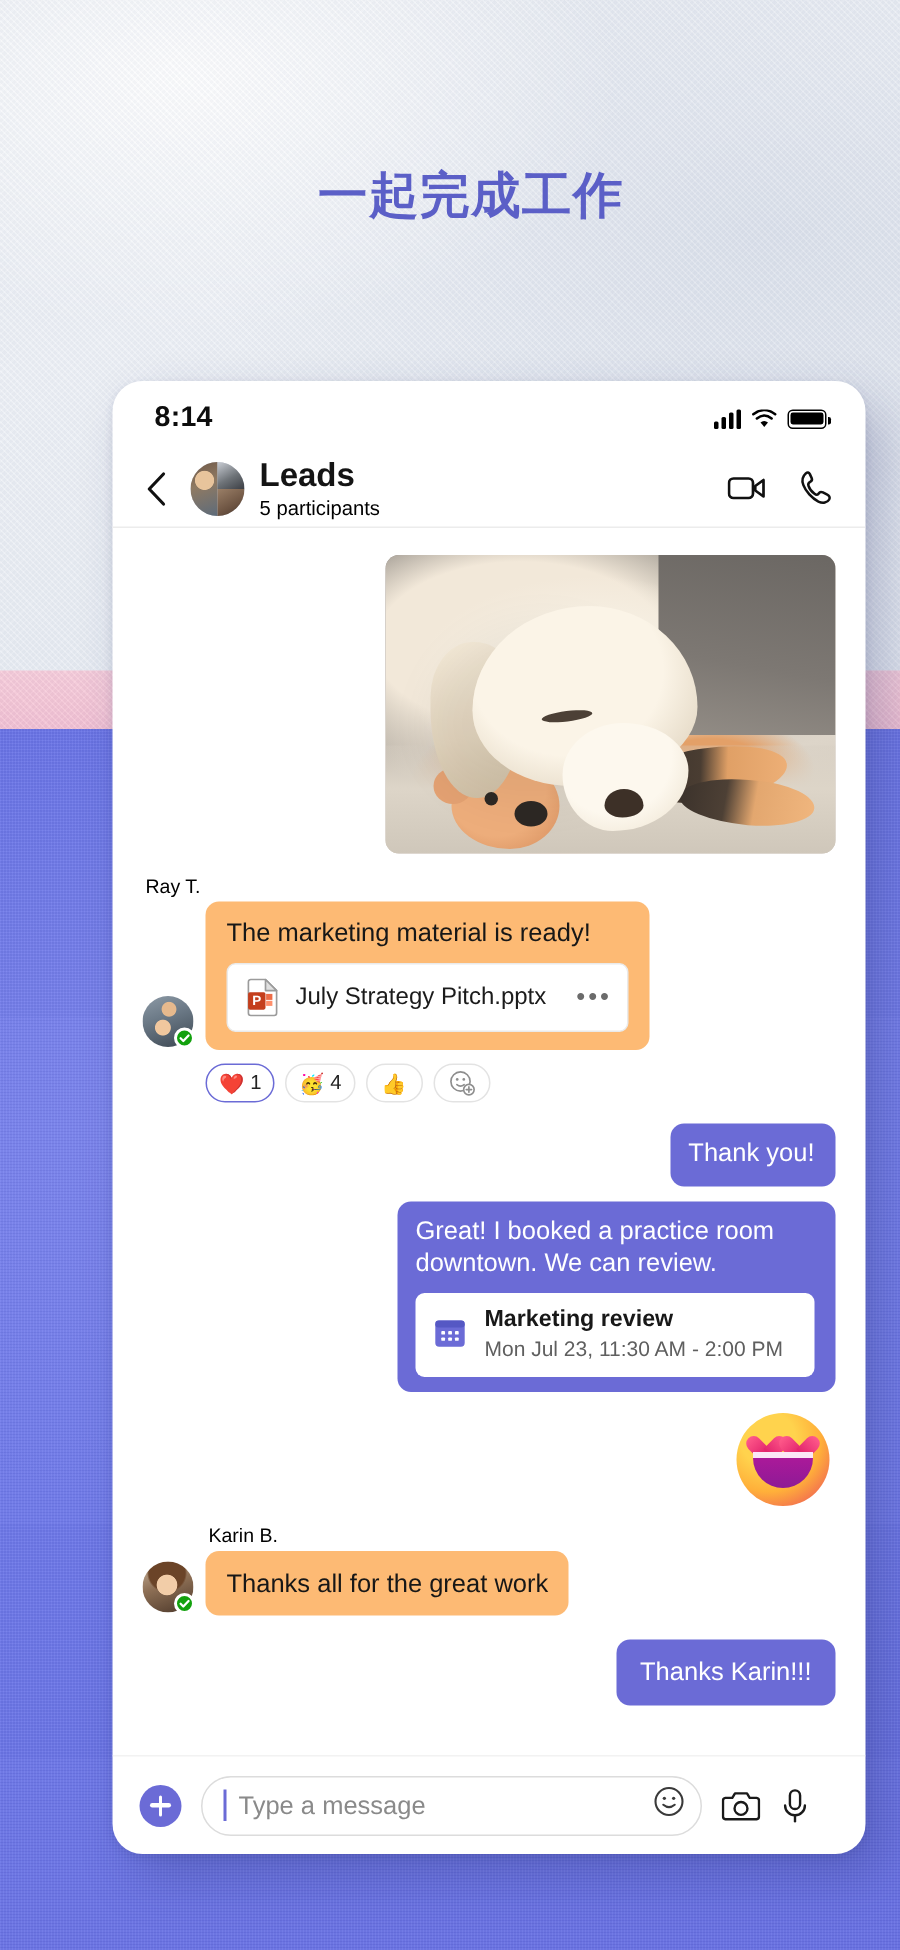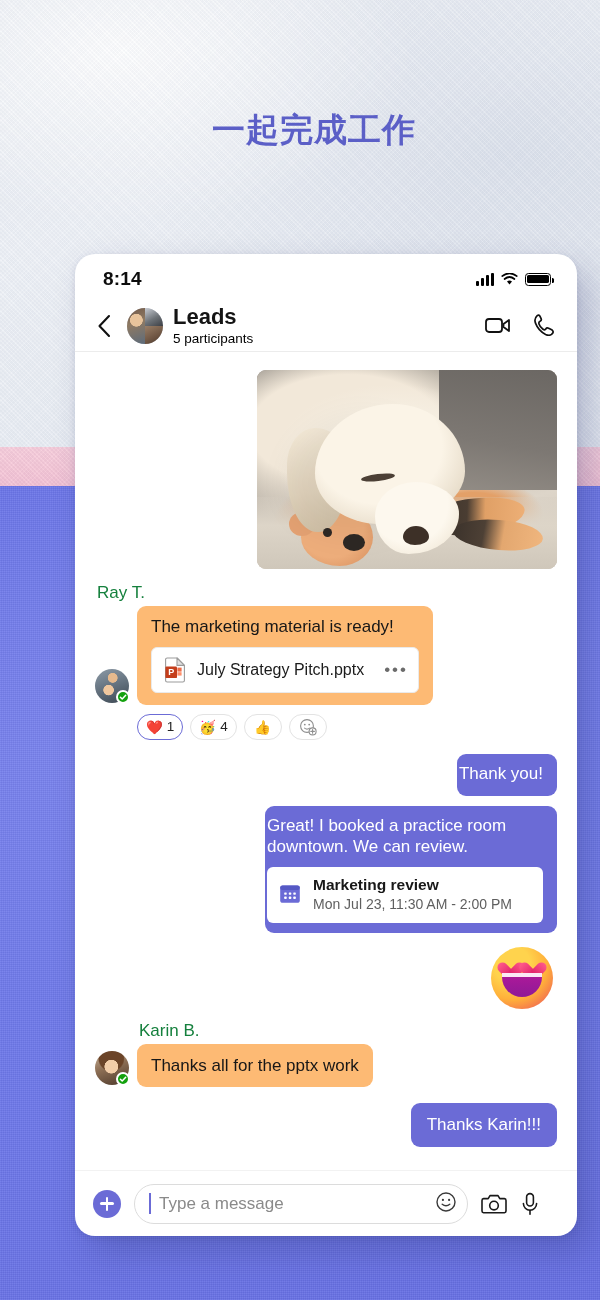--- a/index.html
+++ b/index.html
@@ -192,21 +192,21 @@
   }
   .photo-wall {
     position: absolute; right: 0; top: 0; width: 118px; height: 120px;
     background: linear-gradient(190deg, #6b6763 0%, #7d7873 60%, #938d86 100%);
   }
   .photo-floor {
     position: absolute; left: 0; bottom: 0; width: 100%; height: 72px;
     background: linear-gradient(180deg, rgba(214,206,194,0.3) 0%, #ddd5c8 40%, #cfc7ba 100%);
   }
 
-  .sender-name { font-size: 17px; color: #15803d; margin: 0 0 3px 2px; }
+  .sender-name { font-size: 13px; color: #000000; margin: 0 0 3px 2px; }
 
   .in-block { display: flex; align-items: flex-end; gap: 8px; }
   .avatar {
     width: 34px; height: 34px; border-radius: 50%; position: relative;
     flex: 0 0 34px; margin-bottom: 2px;
   }
   .avatar-ray {
     background:
       radial-gradient(circle at 40% 62%, #f0c79e 0 17%, rgba(240,199,158,0) 19%),
       radial-gradient(circle at 52% 26%, #e6b98d 0 15%, rgba(230,185,141,0) 17%),
@@ -244,21 +244,21 @@
   .chip {
     height: 26px; min-width: 38px; padding: 0 8px;
     border-radius: 14px; border: 1px solid #e3e3e3; background: #fff;
     display: flex; align-items: center; justify-content: center; gap: 4px;
     font-size: 13.5px; color: #232323; cursor: pointer;
   }
   .chip.selected { border: 1.6px solid #6b6bd6; }
 
   .bubble-out {
     background: #6b6bd6; color: #fff; border-radius: 9px;
-    padding: 9px 14px 11px 2px; max-width: 300px;
+    padding: 9px 14px 11px 12px; max-width: 300px;
     font-size: 17px; line-height: 1.28;
   }
   .bubble-out.with-card { padding-bottom: 10px; }
 
   .event-card {
     margin-top: 9px; background: #fff; border-radius: 6px;
     display: flex; align-items: center; gap: 11px; padding: 8px 12px 9px 11px;
   }
   .event-title { font-size: 15.5px; font-weight: 700; color: #181818; }
   .event-time { font-size: 14px; color: #5f5f5f; margin-top: 1px; }
@@ -495,21 +495,21 @@
         <div class="sender-name" style="margin-left:44px">Karin B.</div>
         <div class="in-block">
           <div class="avatar avatar-karin">
             <span class="presence">
               <svg width="8" height="8" viewBox="0 0 8 8">
                   <path d="M1.4 4.2 L3.2 6 L6.7 2.3" stroke="#fff" stroke-width="1.5" fill="none" stroke-linecap="round" stroke-linejoin="round"></path>
                 </svg>
             </span>
           </div>
           <div class="bubble-in" style="padding:11px 14px">
-            <div class="txt">Thanks all for the pptx work</div>
+            <div class="txt">Thanks all for the great work</div>
           </div>
         </div>
       </div>
 
       <div class="row out" style="margin-top:16px">
         <div class="bubble-out" style="padding:11px 16px">Thanks Karin!!!</div>
       </div>
     </div>
 
     <div class="composer">

